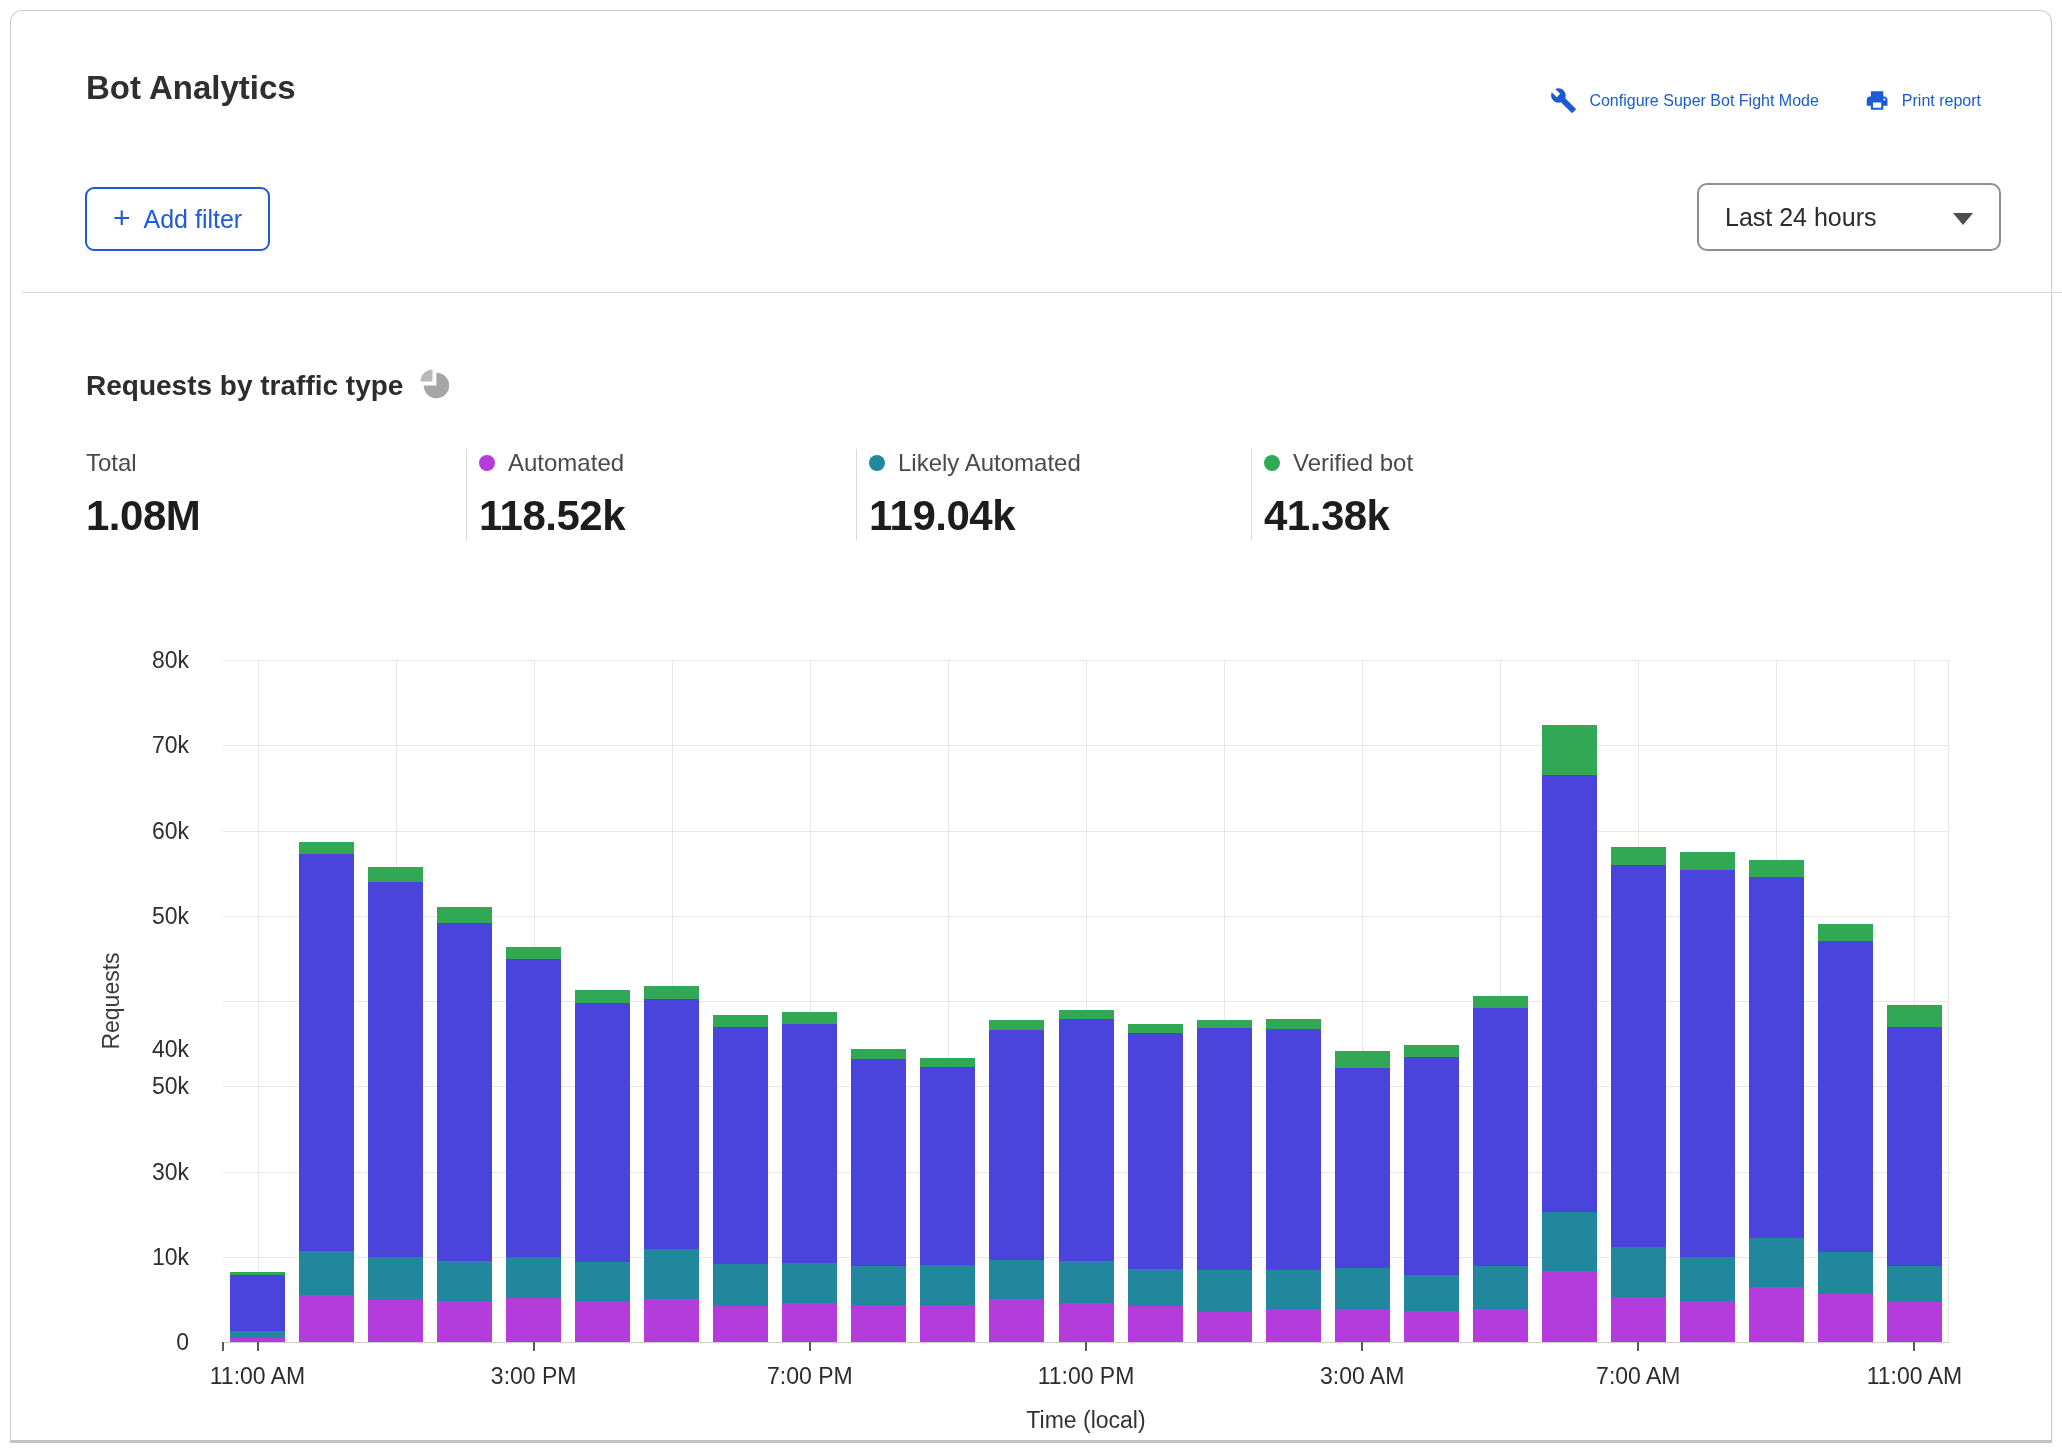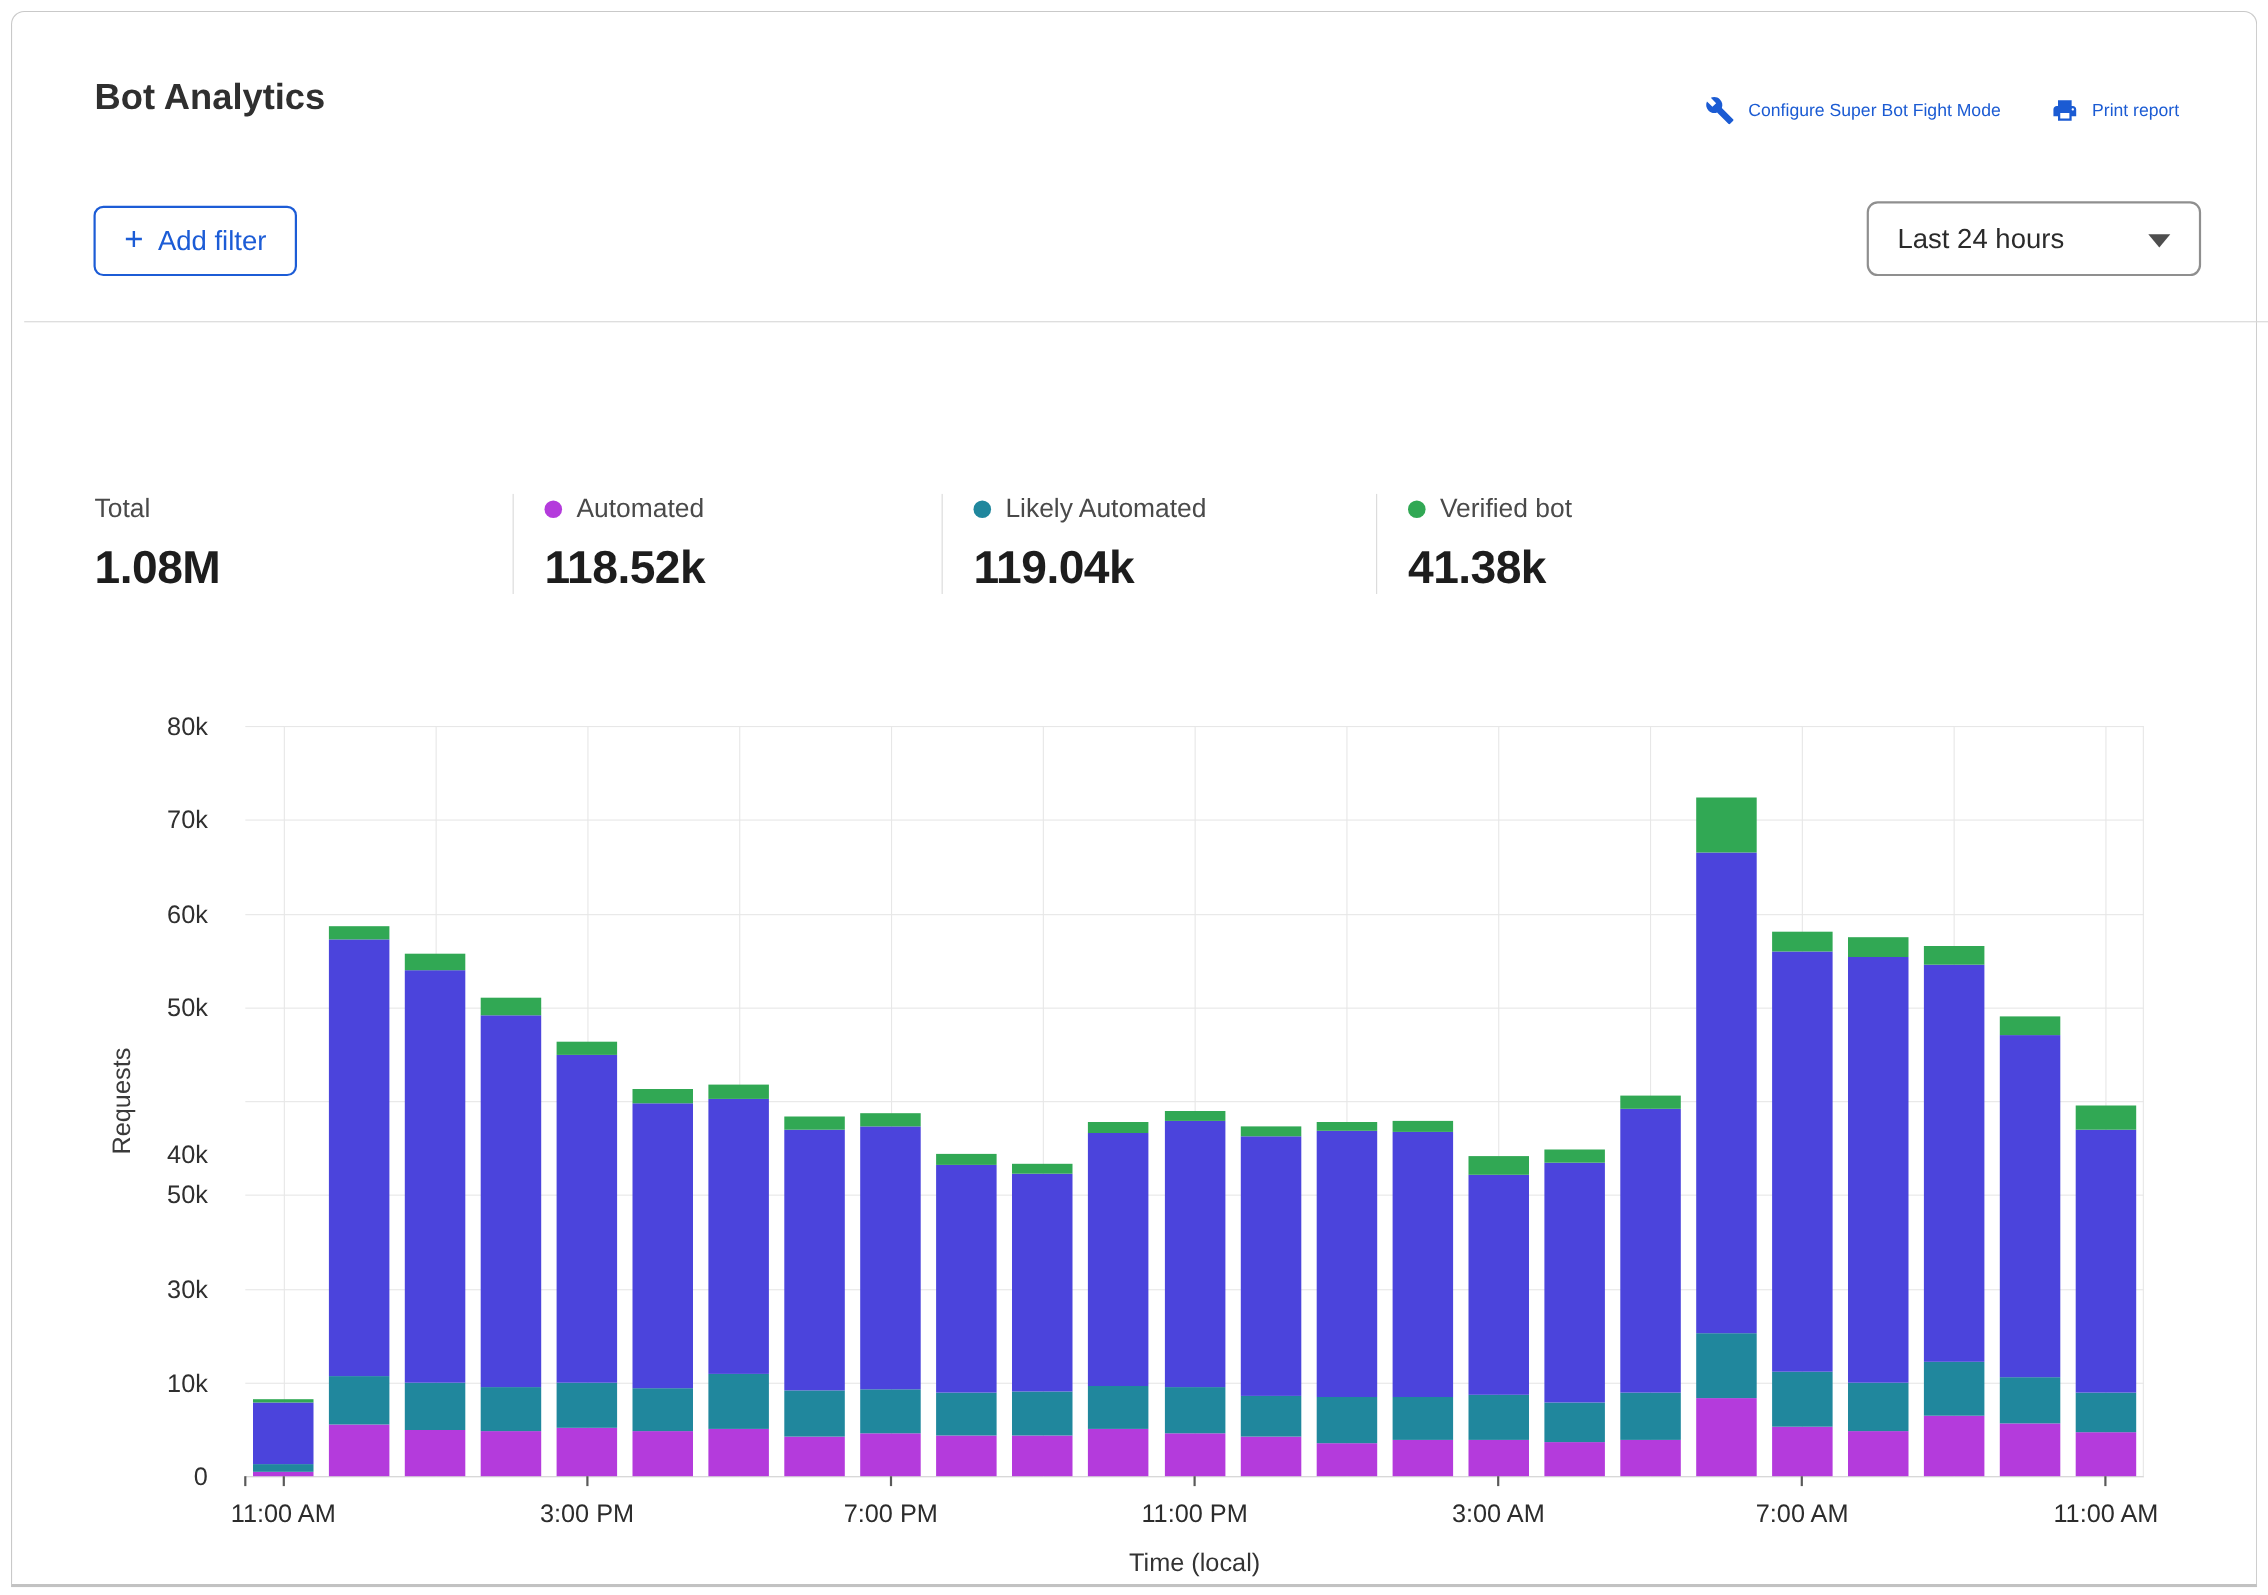--- a/index.html
+++ b/index.html
@@ -29,21 +29,21 @@
                 border-left:10px solid transparent; border-right:10px solid transparent;
                 border-top:12px solid #4e4e4e; }
 
   .header-divider { position:absolute; left:11px; top:281px; width:2040px; height:1px; background:#d6d6d6; }
 
   .section-title-row { position:absolute; left:75px; top:356px; display:flex; align-items:center; gap:15px; }
   .section-title { font-size:28px; font-weight:700; color:#2d2d2d; }
 
   .stats { position:absolute; left:75px; top:438px; width:1920px; display:flex; }
   .stat-cell { padding-right:10px; }
-  .stat-cell.divided { border-left:1px solid #d9d9d9; padding-left:28px; }
+  .stat-cell.divided { border-left:1px solid #d9d9d9; padding-left:12px; }
   .stat-label { display:flex; align-items:center; gap:13px; font-size:24px; color:#4a4a4a; line-height:28px; }
   .dot { width:16px; height:16px; border-radius:50%; flex:0 0 auto; }
   .stat-value { margin-top:15px; font-size:42px; font-weight:700; color:#1d1d1d; letter-spacing:-0.5px; }
   .w1{width:380px}.w2{width:390px}.w3{width:395px}.w4{width:395px}.w5{width:360px}
 
   
   .y-axis-title { position:absolute; left:100px; top:990px; transform:translate(-50%,-50%) rotate(-90deg);
                   font-size:23px; color:#3a3a3a; white-space:nowrap; }
   .ytick { position:absolute; left:96px; width:82px; text-align:right; font-size:23px; color:#2f2f2f; line-height:28px; }
   .plot { position:absolute; left:212px; top:649px; width:1726px; height:682px; }
@@ -88,20 +88,29 @@
       <span>Add filter</span>
     </button>
 
     <div class="time-range">
       <span>Last 24 hours</span>
       <span class="caret"></span>
     </div>
 
     <div class="header-divider"></div>
 
+    <div class="section-title-row">
+      <h2 class="section-title">Requests by traffic type</h2>
+      <span>
+        <svg width="34" height="34" viewBox="0 0 24 24">
+          <path d="M13 4 A9 9 0 1 1 4 13 L13 13 Z" fill="#a6a6a6"></path>
+          <path d="M10.2 1.8 A8.5 8.5 0 0 0 1.8 10.2 L10.2 10.2 Z" fill="#b9b9b9"></path>
+        </svg>
+      </span>
+    </div>
 
     <div class="stats">
       <div class="stat-cell w1">
         <div class="stat-label">
             <span>Total</span>
           </div>
         <div class="stat-value">1.08M</div>
       </div>
       <div class="stat-cell divided w2">
         <div class="stat-label">

